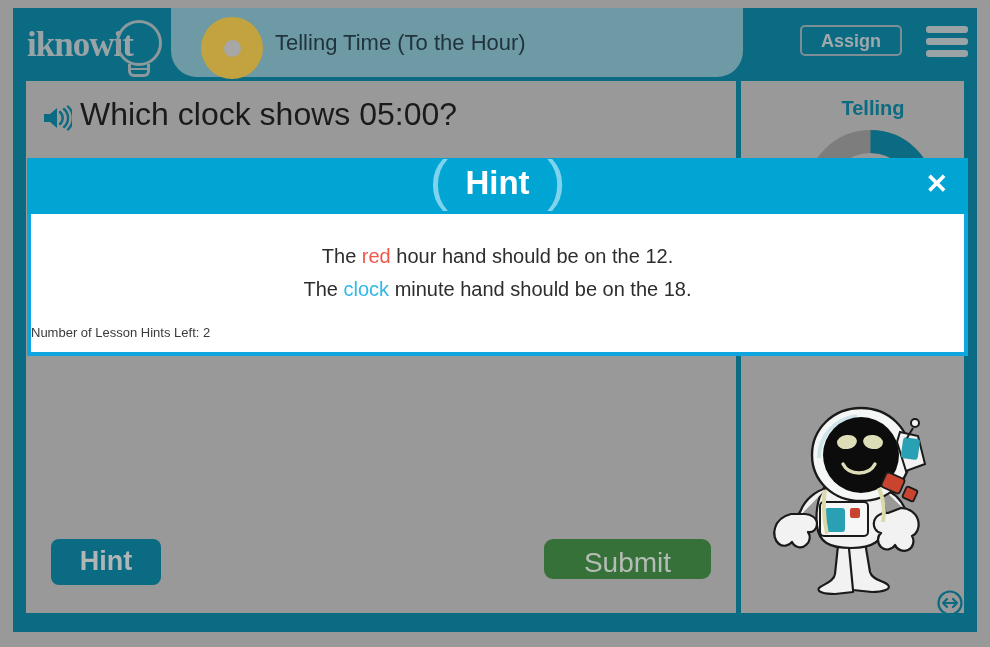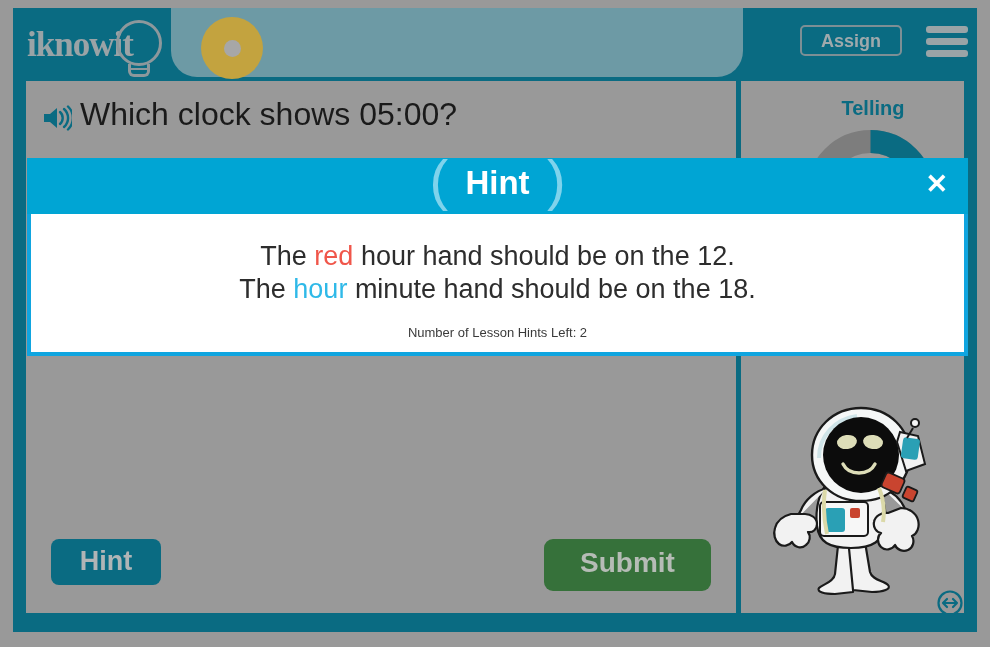--- a/index.html
+++ b/index.html
@@ -238,26 +238,26 @@
     font-size: 27px;
     font-weight: bold;
     text-align: center;
     line-height: 45px;
   }
   #submit-button {
     position: absolute;
     left: 518px;
     top: 458px;
     width: 167px;
-    height: 52px;
+    height: 40px;
     background: #36713a;
     border-radius: 9px;
     color: #b6bcb6;
     font-size: 28px;
-    font-weight: bold;
+    font-weight: normal;
     text-align: center;
     line-height: 47px;
   }
 
   
   #hint-modal {
     position: absolute;
     left: 14px;
     top: 150px;
     width: 941px;
@@ -309,51 +309,51 @@
     width: 941px;
     height: 142px;
     background: #ffffff;
     border: 4px solid #0fa5e0;
     border-top: none;
     box-sizing: border-box;
   }
   #hint-lines {
     padding-top: 26px;
     text-align: center;
-    font-size: 27px;
+    font-size: 20px;
     color: #2d2d2d;
     line-height: 33px;
   }
   .hint-red { color: #f0564a; }
   .hint-blue { color: #2fb9e8; }
   #hints-left {
     position: absolute;
     left: 0; right: 0;
     top: 111px;
-    text-align: center;
     font-size: 13px;
     color: #3a3a3a;
   }
 </style>
 </head>
 <body>
 
 <div id="app-frame">
 
   <div id="header">
 
     <div id="logo-block">
       <div id="logo-wordmark">iknowit</div>
       <div id="logo-bulb"></div>
       <div id="logo-bulb-base"></div>
     </div>
 
     <div id="lesson-pill">
       <div id="lesson-dot"></div>
       <div id="lesson-dot-inner"></div>
+      <div id="lesson-title">Telling Time (To the Hour)</div>
     </div>
 
     <div id="assign-button">Assign</div>
 
     <div id="hamburger-icon">
       <span></span>
       <span></span>
       <span></span>
     </div>
   </div>
@@ -447,20 +447,20 @@
       </div>
       <div id="hint-close-button">✕</div>
     </div>
 
     <div id="hint-modal-body">
       <div id="hint-lines">
         <div>
           <span>The </span><span class="hint-red">red</span><span> hour hand should be on the 12.</span>
         </div>
         <div>
-          <span>The </span><span class="hint-blue">hour</span><span> minute hand should be on the 18.</span>
+          <span>The </span><span class="hint-blue">clock</span><span> minute hand should be on the 18.</span>
         </div>
       </div>
       <div id="hints-left">Number of Lesson Hints Left: 2</div>
     </div>
   </div>
 
 </div>
 
 </body></html>

